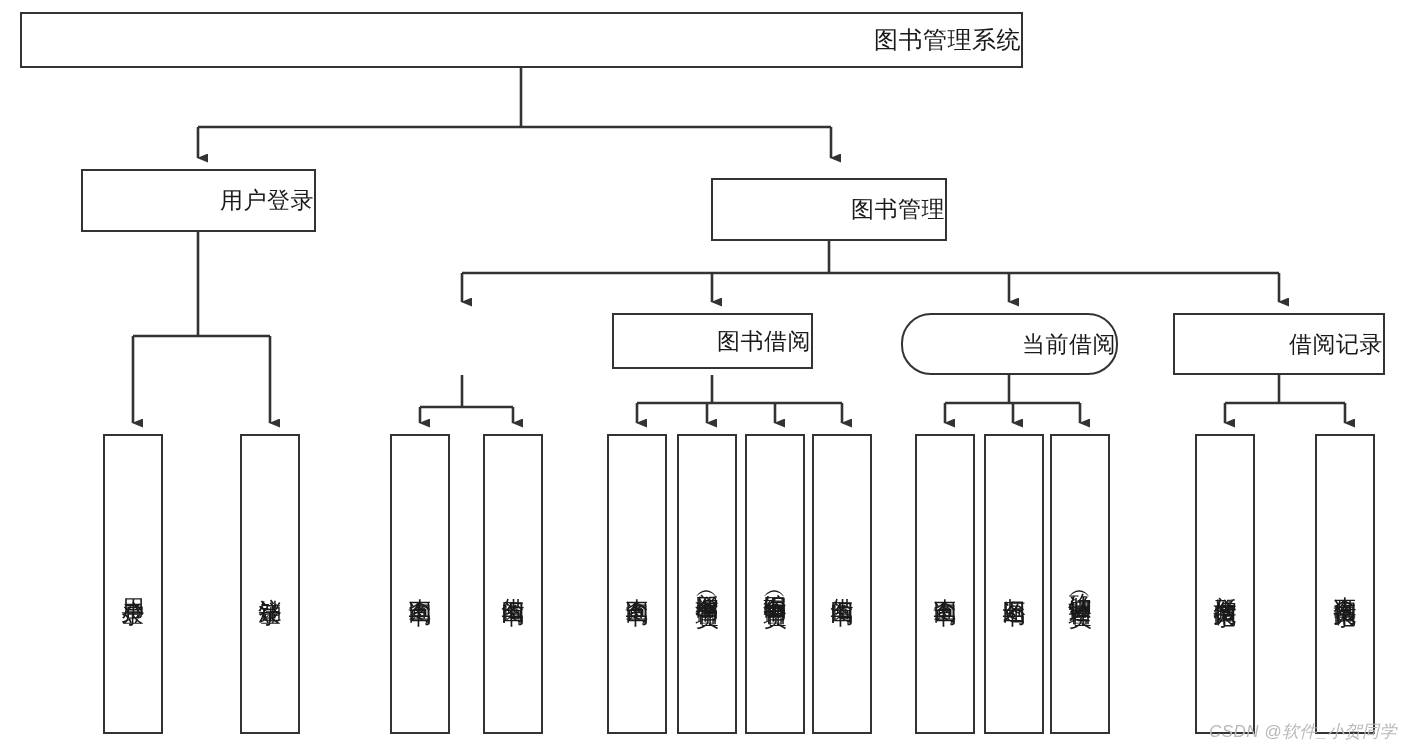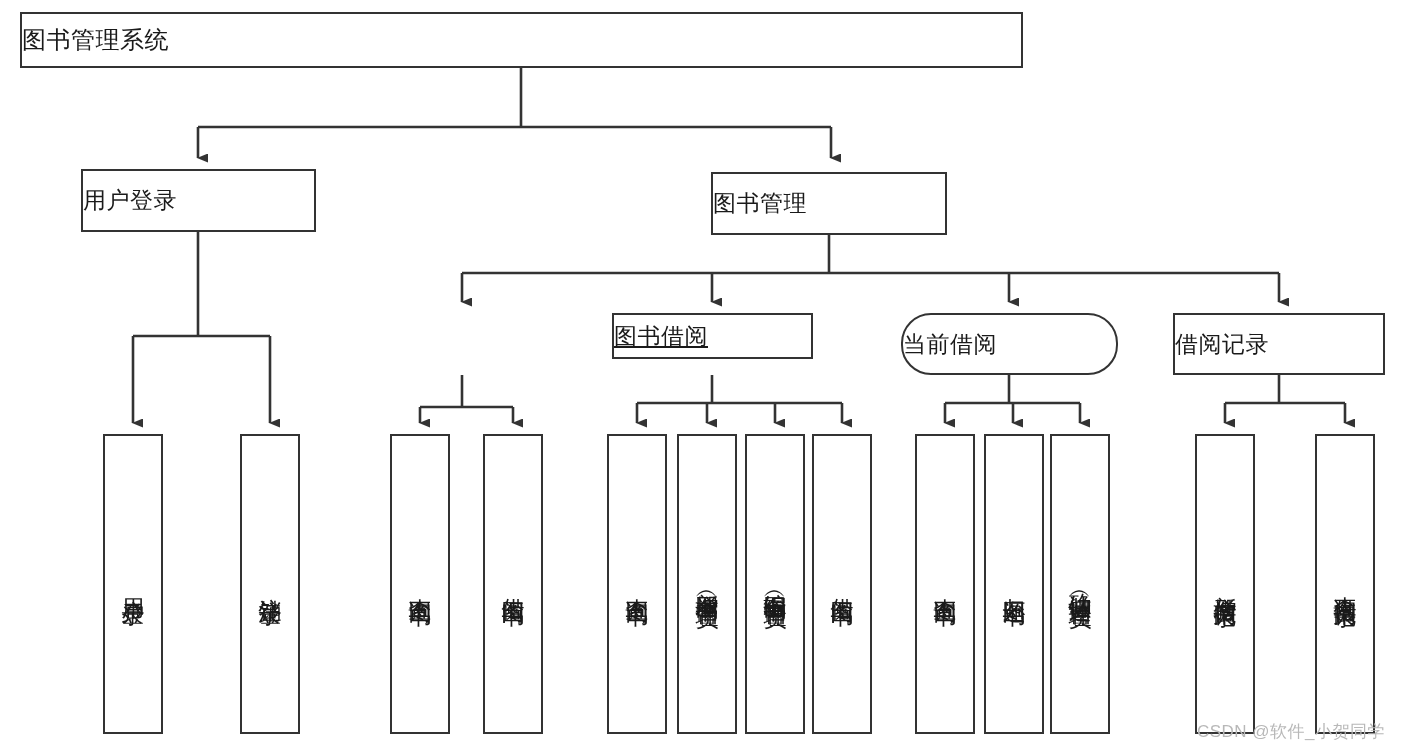--- a/index.html
+++ b/index.html
@@ -24,21 +24,21 @@
     width: 1405px;
     height: 747px;
   }
   .node {
     position: absolute;
     box-sizing: border-box;
     border: 2.5px solid #333333;
     background: #ffffff;
     display: flex;
     align-items: center;
-    justify-content: flex-start;
+    justify-content: flex-end;
     color: #1a1a1a;
   }
   .node .label {
     font-size: 23px;
     line-height: 1.15;
     letter-spacing: 0.5px;
     white-space: nowrap;
   }
   .node.vertical {
     align-items: center;
@@ -49,26 +49,27 @@
     text-orientation: upright;
     font-size: 23px;
     line-height: 1.18;
     letter-spacing: 2px;
     white-space: normal;
     max-height: 292px;
   }
   .node.root .label { font-size: 24px; }
   .watermark {
     position: absolute;
-    right: 20px;
+    right: 8px;
     bottom: 4px;
     font-size: 17px;
     color: #b8b8b8;
     letter-spacing: 0.5px;
     white-space: nowrap;
+    font-style: italic;
   }
 </style>
 </head>
 <body>
 
 <div id="canvas">
 
   <svg class="edges" viewBox="0 0 1405 747">
     <defs>
       <marker id="arrowhead" markerWidth="9" markerHeight="11" refX="4.5" refY="10" orient="auto" markerUnits="userSpaceOnUse">
@@ -119,25 +120,25 @@
     </g>
   </svg>
 
   <div class="node root" style="left:20px; top:12px; width:1003px; height:56px;">
     <span class="label">图书管理系统</span>
   </div>
 
   <div class="node" style="left:81px; top:169px; width:235px; height:63px;">
     <span class="label">用户登录</span>
   </div>
-  <div class="node" style="left:711px; top:172px; width:236px; height:63px;">
+  <div class="node" style="left:711px; top:178px; width:236px; height:63px;">
     <span class="label">图书管理</span>
   </div>
 
-  <div class="node" style="left:612px; top:313px; width:201px; height:46px;text-decoration:underline;">
+  <div class="node" style="left:612px; top:313px; width:201px; height:56px;">
     <span class="label">图书借阅</span>
   </div>
   <div class="node" style="left:901px; top:313px; width:217px; height:62px;border-radius:30px;">
     <span class="label">当前借阅</span>
   </div>
   <div class="node" style="left:1173px; top:313px; width:212px; height:62px;">
     <span class="label">借阅记录</span>
   </div>
 
   <div class="node vertical" style="left:103px; top:434px; width:60px; height:300px;">

